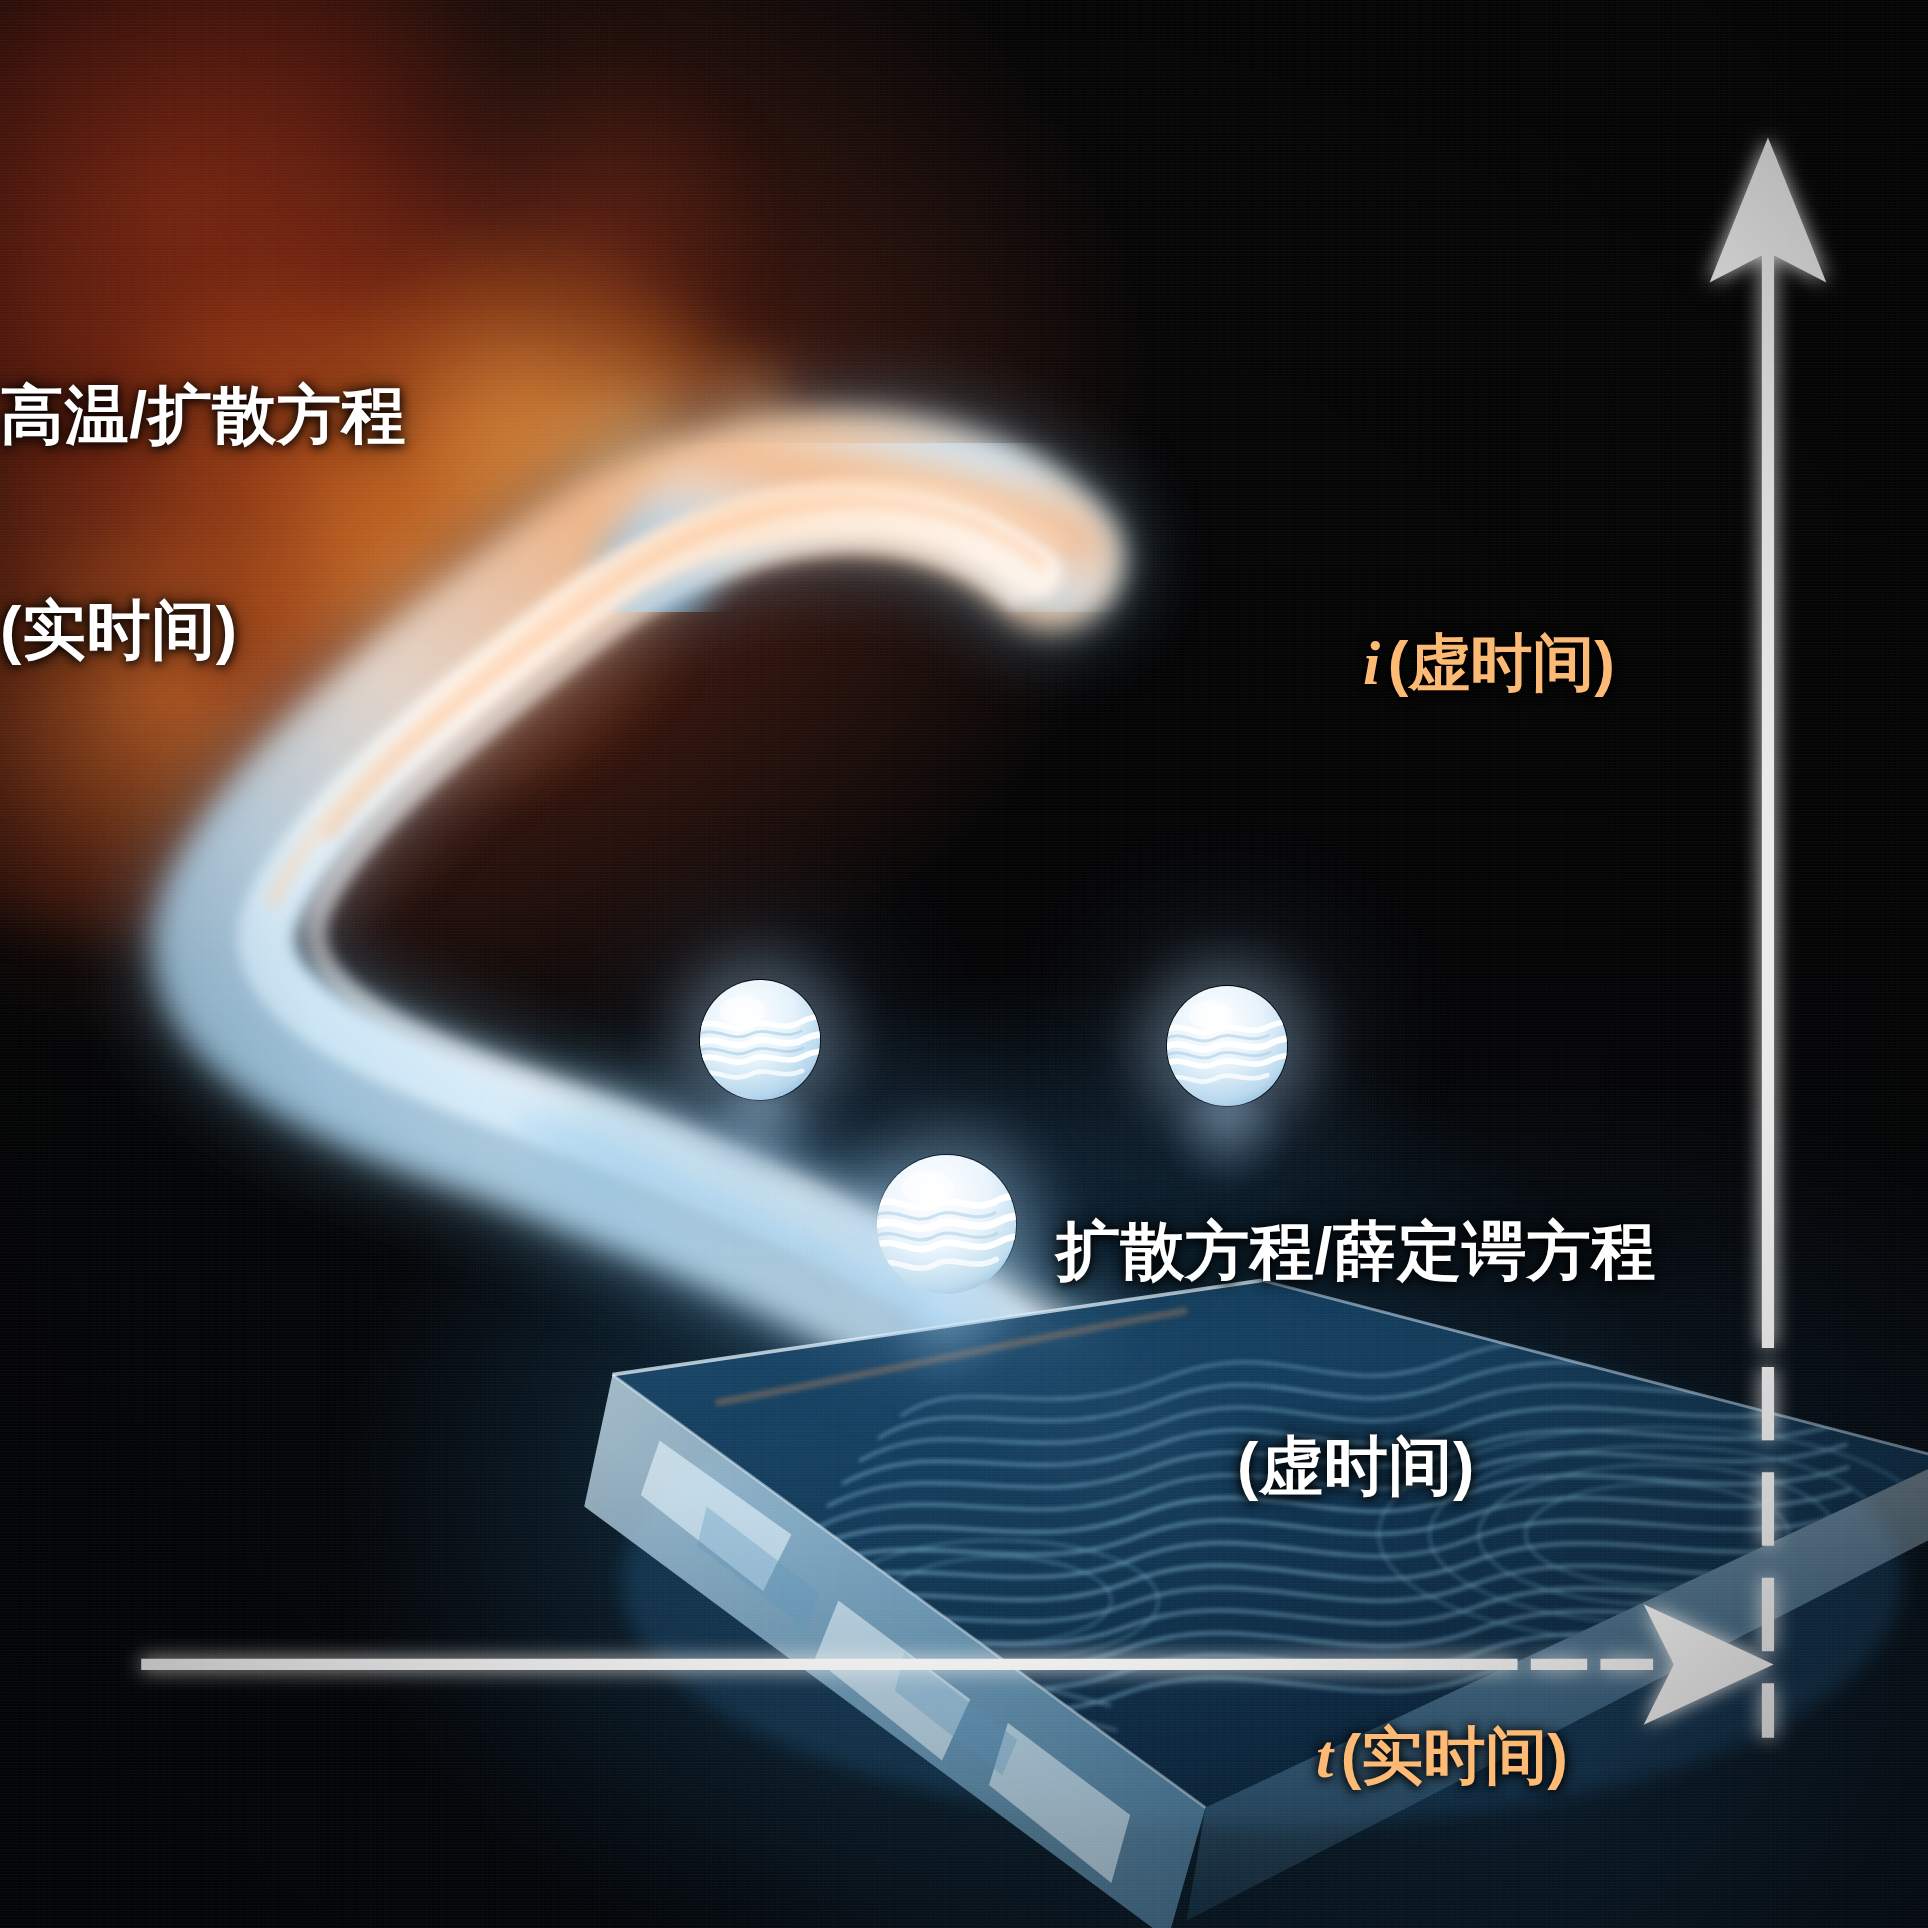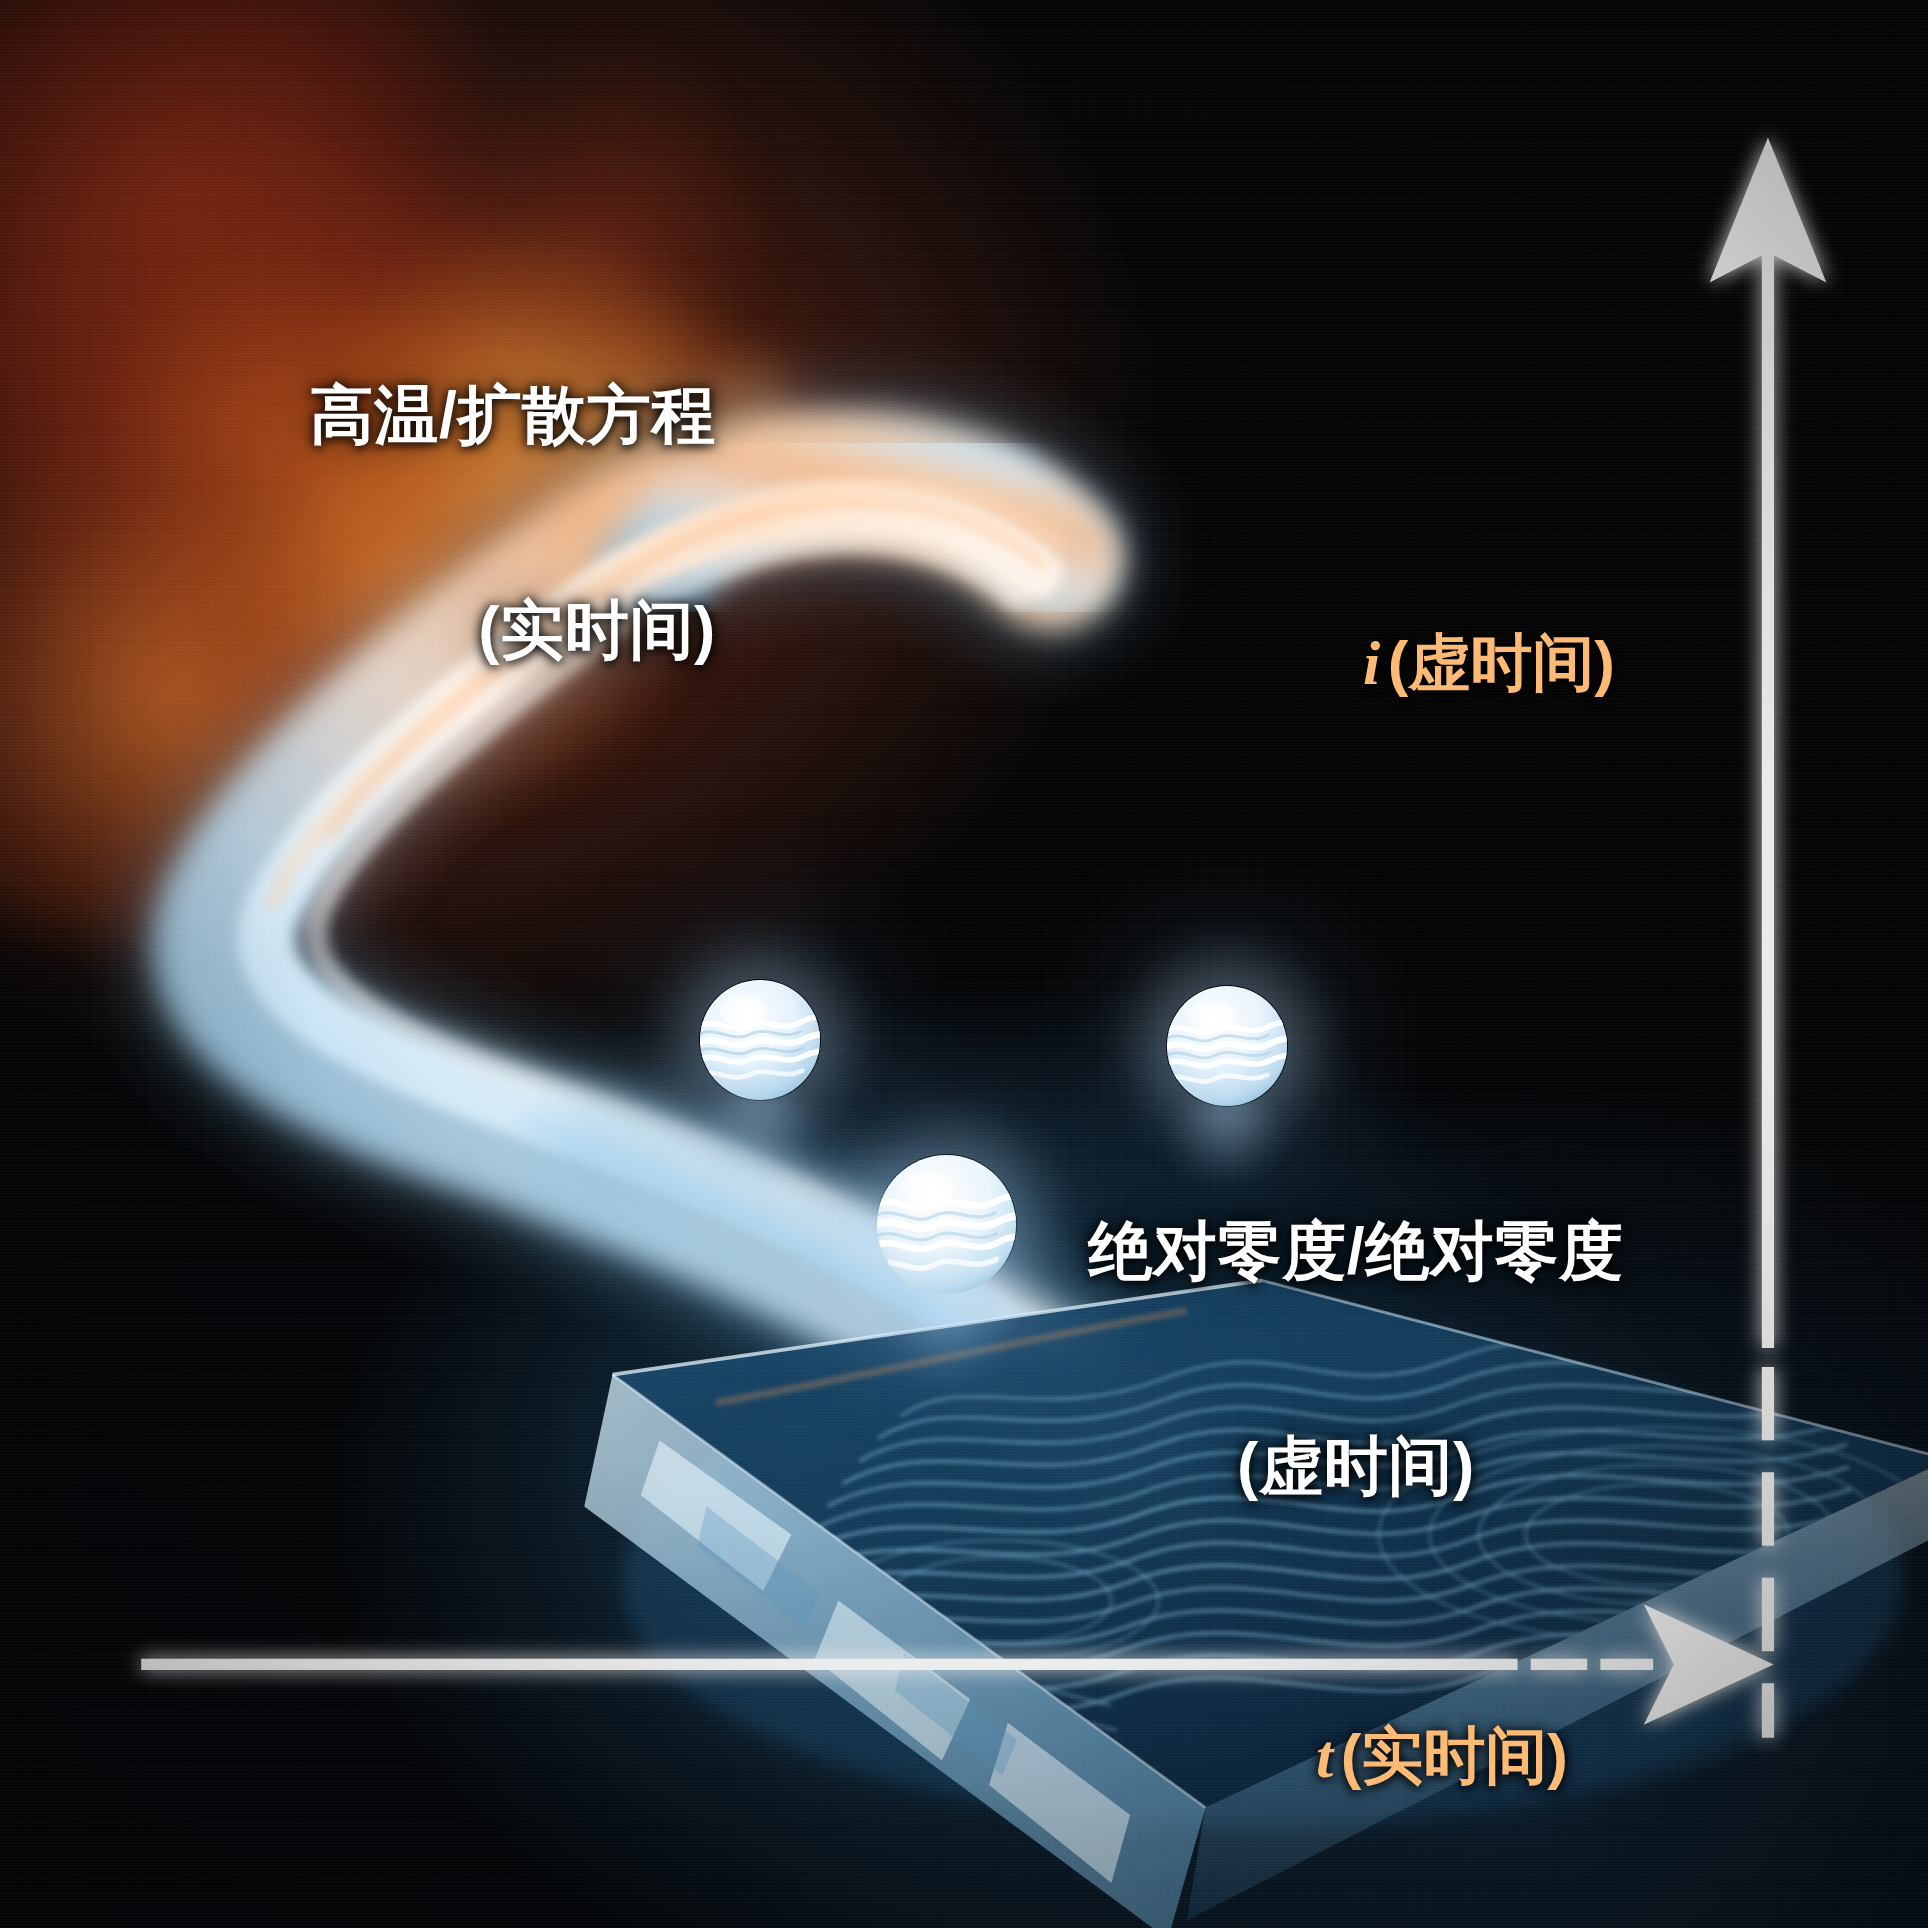--- a/index.html
+++ b/index.html
@@ -55,21 +55,21 @@
   
   .axes{position:absolute;inset:0;}
   .axes svg{position:absolute;inset:0;overflow:visible;}
 
   
   .label{position:absolute;color:#fff;font-weight:700;line-height:1.12;
          text-shadow:0 0 13px rgba(0,0,0,.85), 0 1.9px 9.4px rgba(0,0,0,.8), 0 0 38px rgba(0,0,0,.55);
          letter-spacing:.01em;white-space:pre;}
   .label .l1,.label .l2{display:block;}
 
-  #label-hot{left:0;top:237px;width:716px;text-align:right;font-size:64px;}
+  #label-hot{left:0;top:237px;width:716px;text-align:left;font-size:64px;}
   #label-cold{left:904px;top:1073px;width:904px;text-align:center;font-size:64px;}
 
   .axis-label{position:absolute;color:#fdba74;font-weight:700;
               text-shadow:0 0 13px rgba(0,0,0,.85),0 1.9px 9.4px rgba(0,0,0,.8);white-space:nowrap;}
   #label-imag{left:1363px;top:621px;font-size:62px;}
   #label-real{left:1316px;top:1714px;font-size:62px;}
   .mathit{font-family:"Liberation Serif",serif;font-style:italic;font-weight:700;padding-right:.12em;}
 
   
   .vignette{position:absolute;inset:0;pointer-events:none;
@@ -369,21 +369,21 @@
 
   <div class="vignette"></div>
   <div class="grain"></div>
 
   <div id="label-hot" class="label">
     <span class="l1">高温/扩散方程</span>
     <span class="l2">(实时间)</span>
   </div>
 
   <div id="label-cold" class="label">
-    <span class="l1">绝对零度/绝对零度</span>
+    <span class="l1">扩散方程/薛定谔方程</span>
     <span class="l2">(虚时间)</span>
   </div>
 
   <div id="label-imag" class="axis-label">
     <span class="mathit">i</span><span>(虚时间)</span>
   </div>
 
   <div id="label-real" class="axis-label">
     <span class="mathit">t</span><span>(实时间)</span>
   </div>

